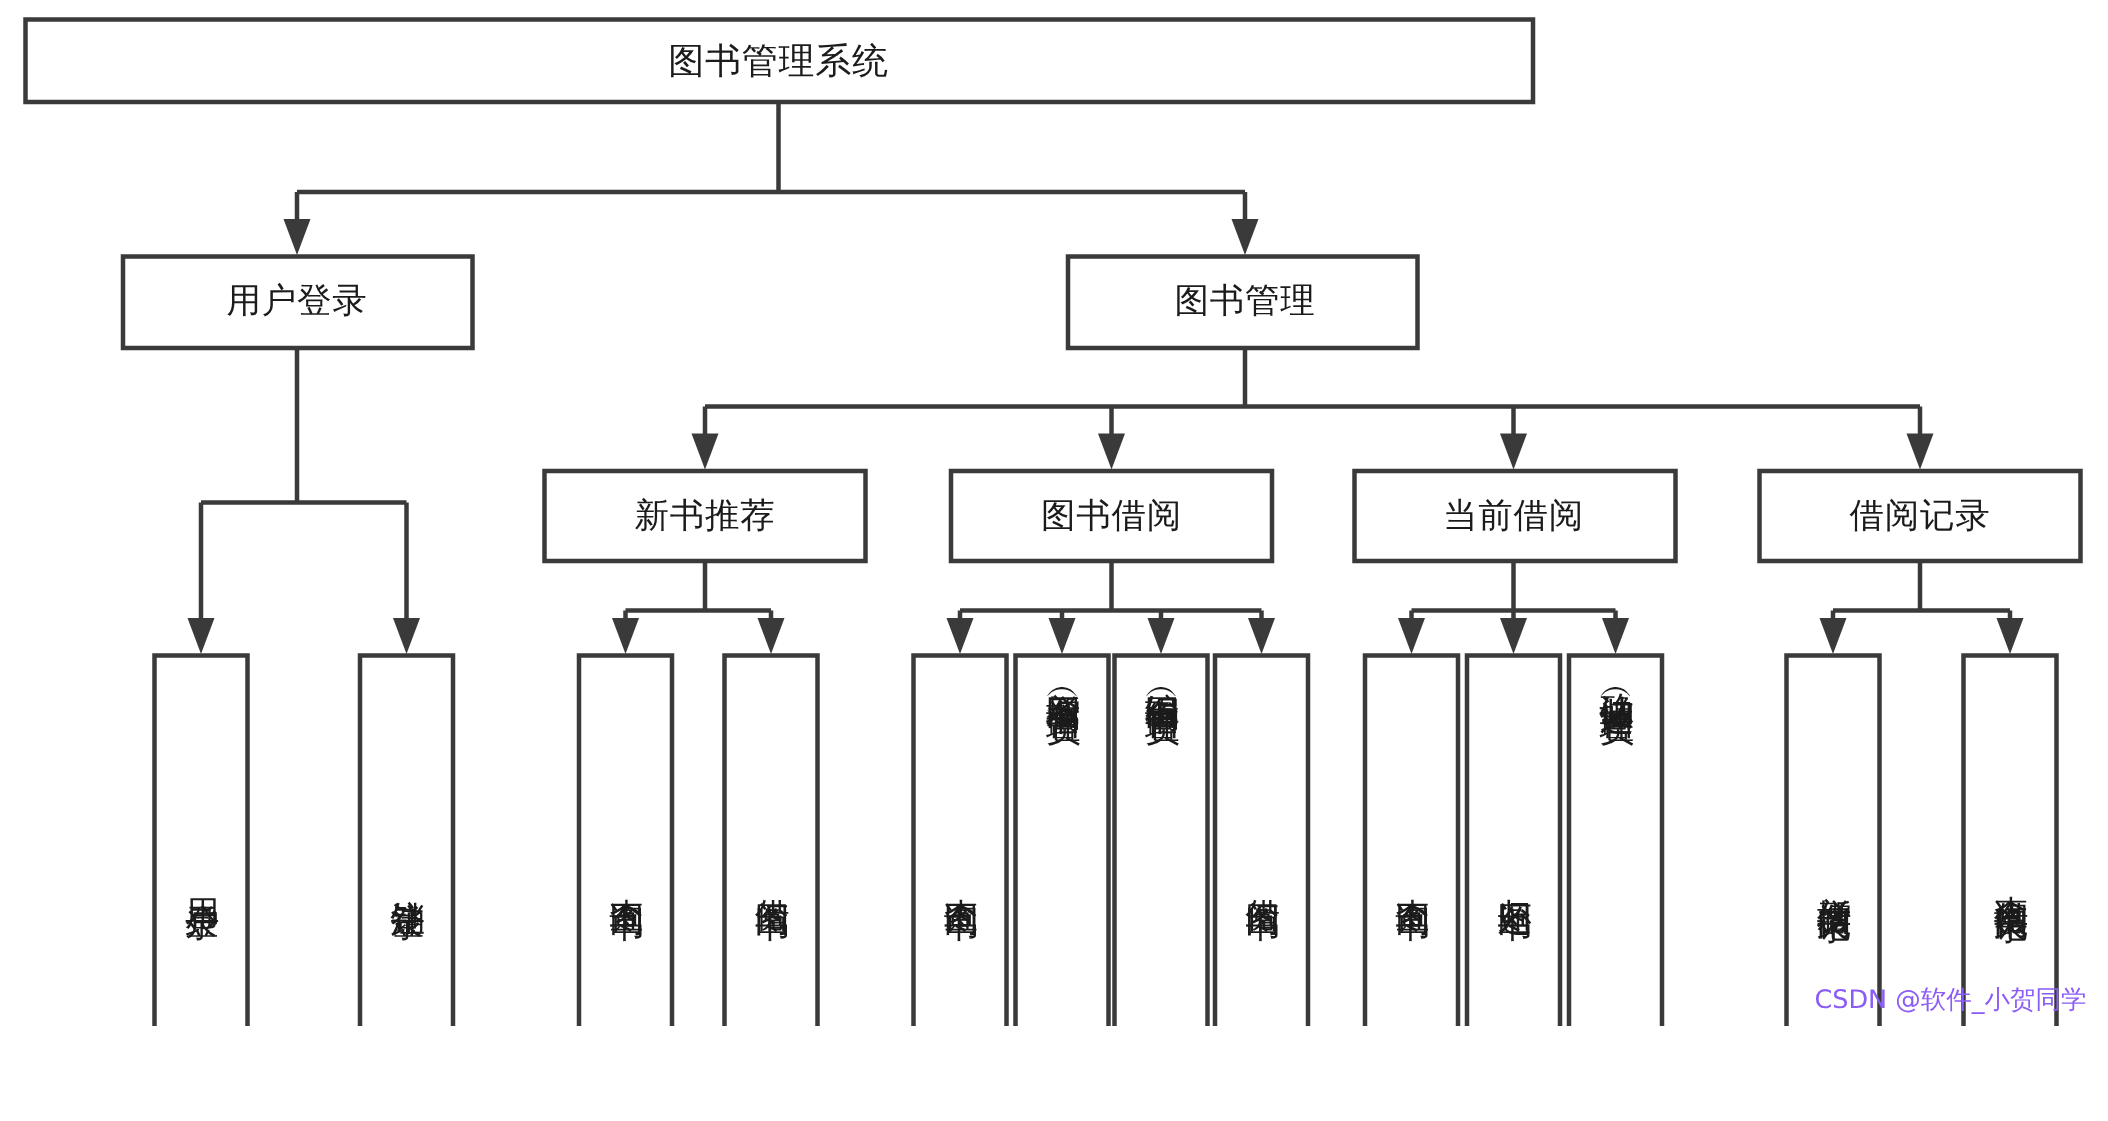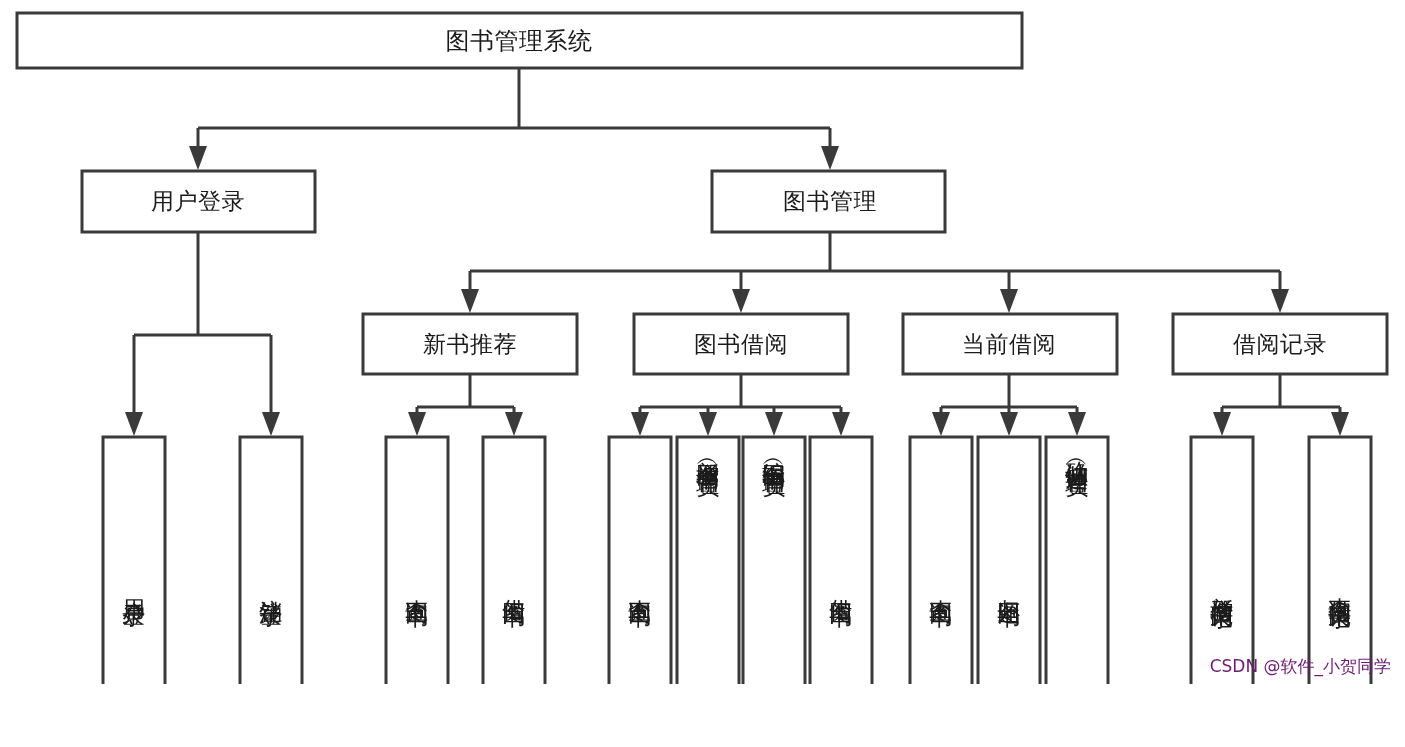--- a/index.html
+++ b/index.html
@@ -68,21 +68,21 @@
     color: #1b1b1b;
     letter-spacing: 2px;
     white-space: nowrap;
   }
   .watermark {
     position: absolute;
     right: 14px;
     bottom: 6px;
     font-family: "DejaVu Sans", "Liberation Sans", sans-serif;
     font-size: 17px;
-    color: #701a75;
+    color: #8b5cf6;
     white-space: nowrap;
     user-select: none;
   }
 </style>
 </head>
 <body>
 
 <div id="diagram-root">
 
   <svg class="diagram-canvas" viewBox="0 0 1405 747" xmlns="http://www.w3.org/2000/svg">

